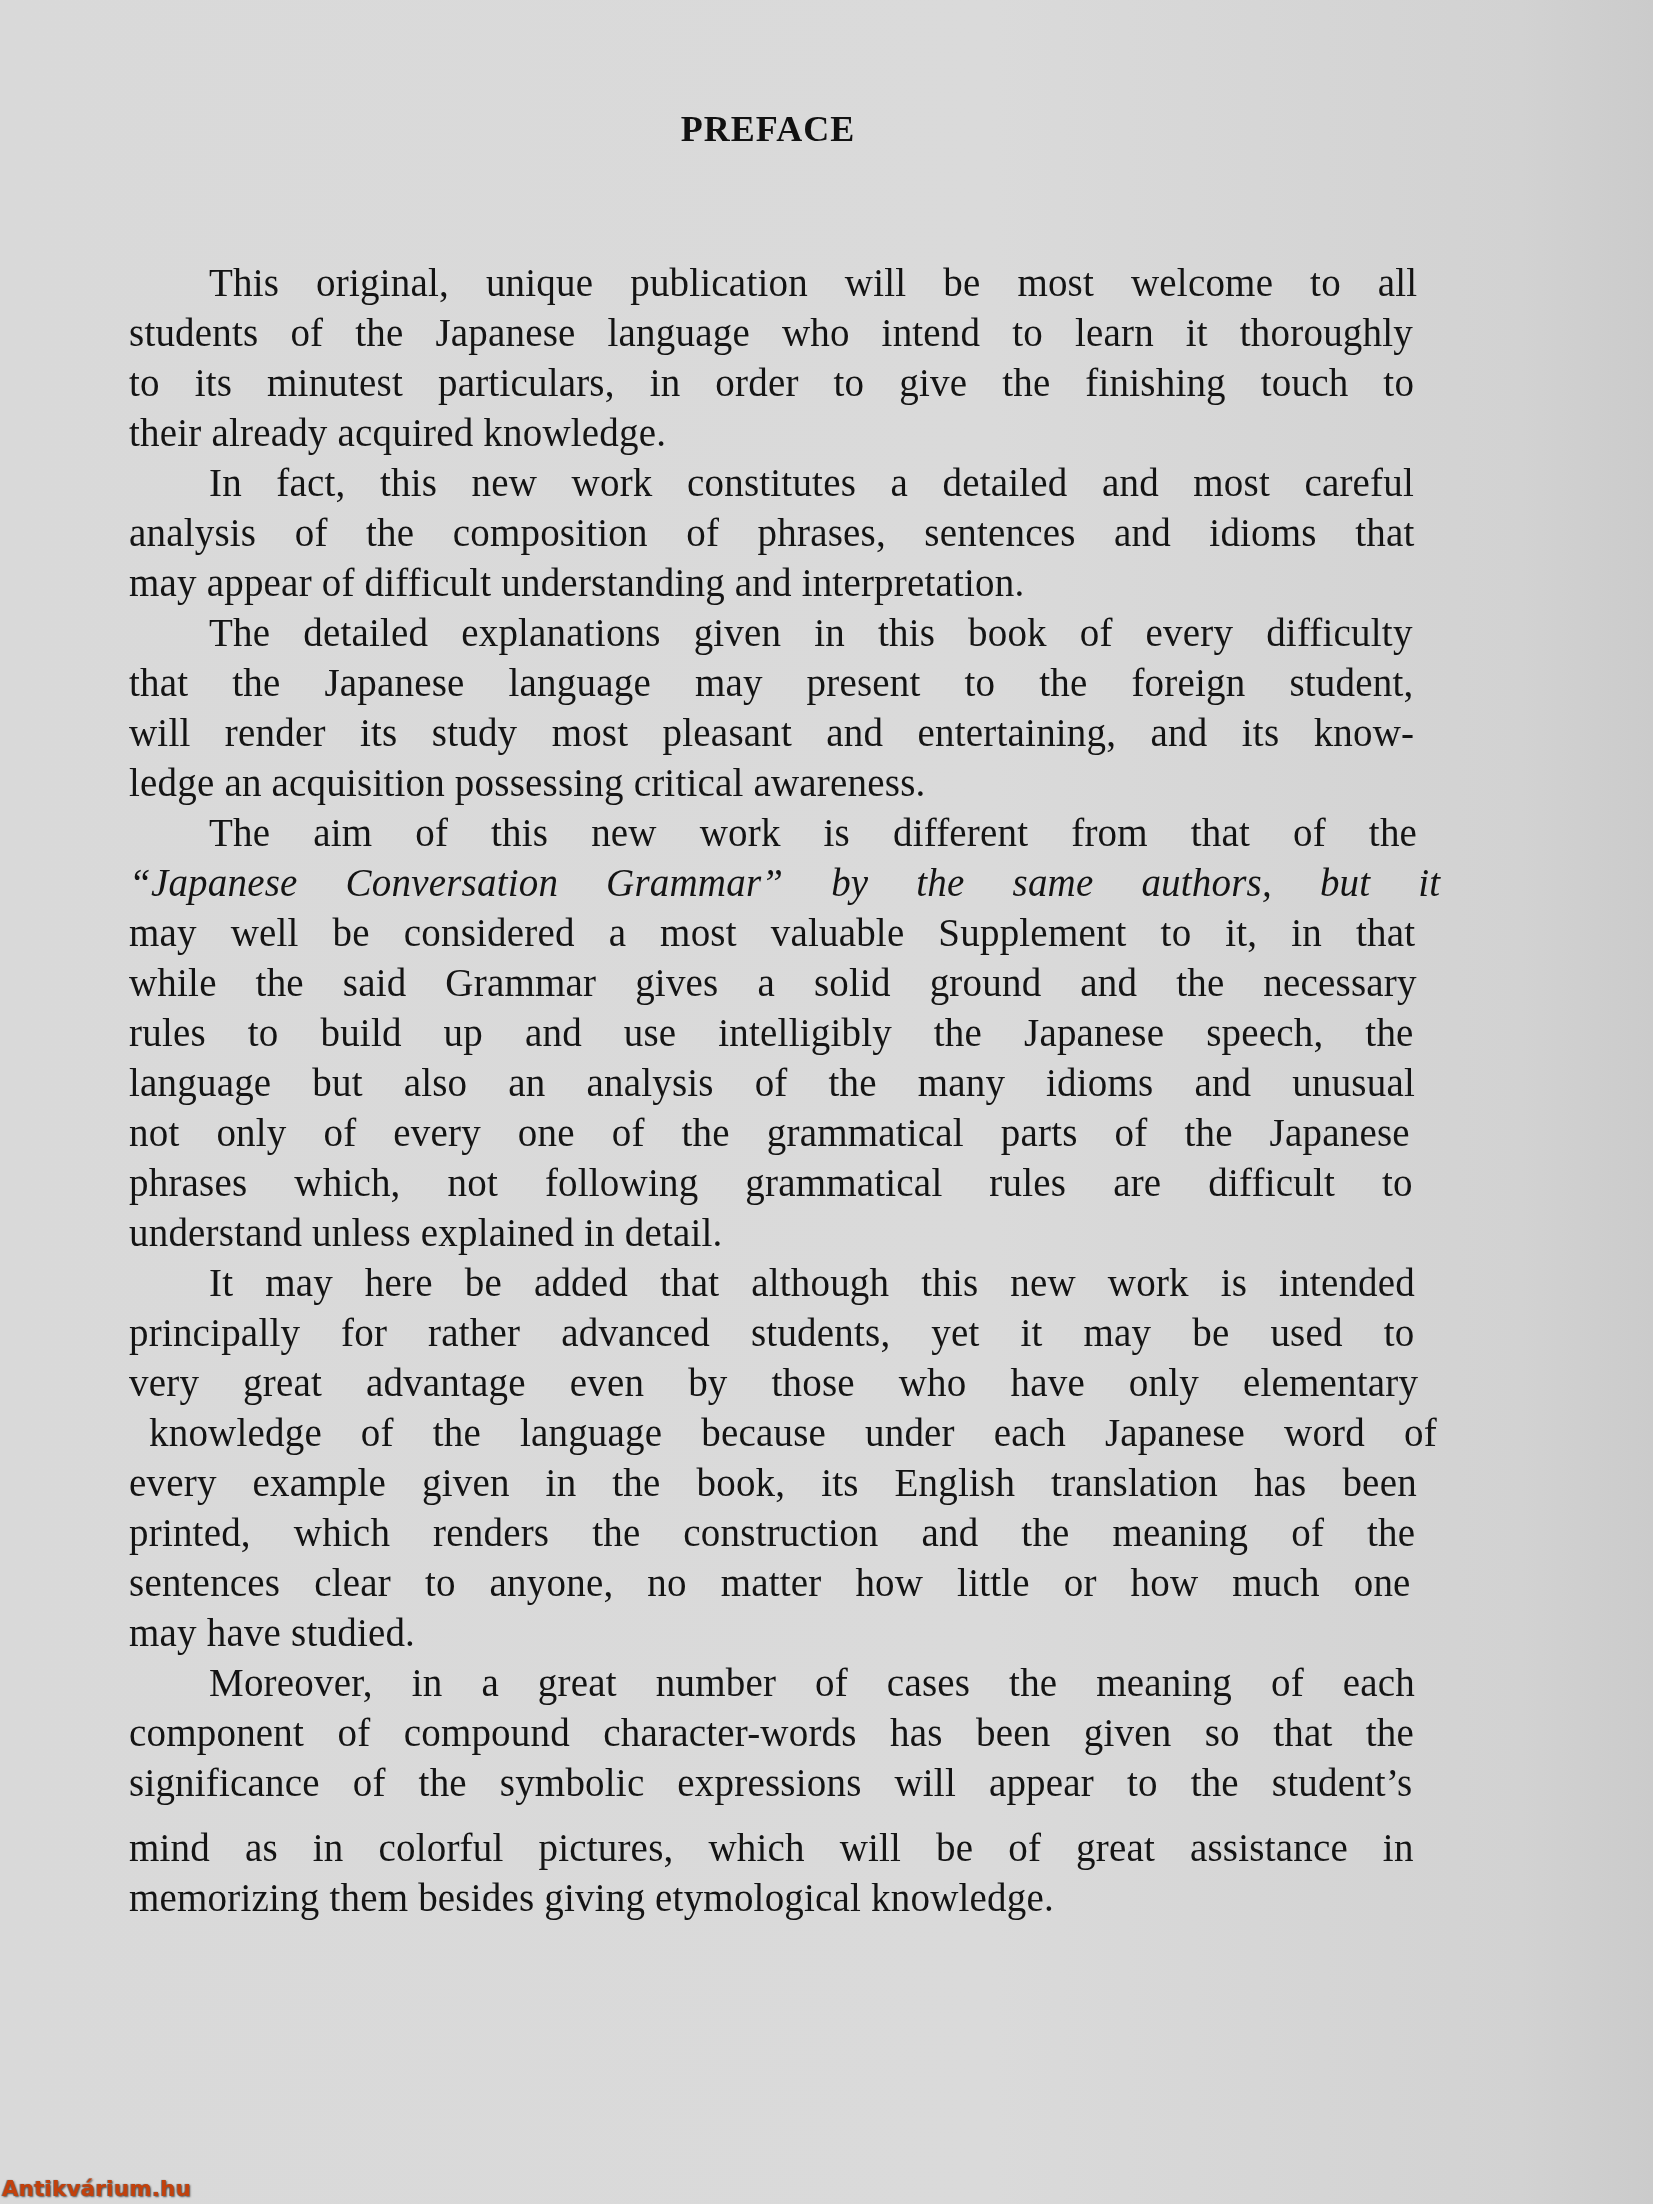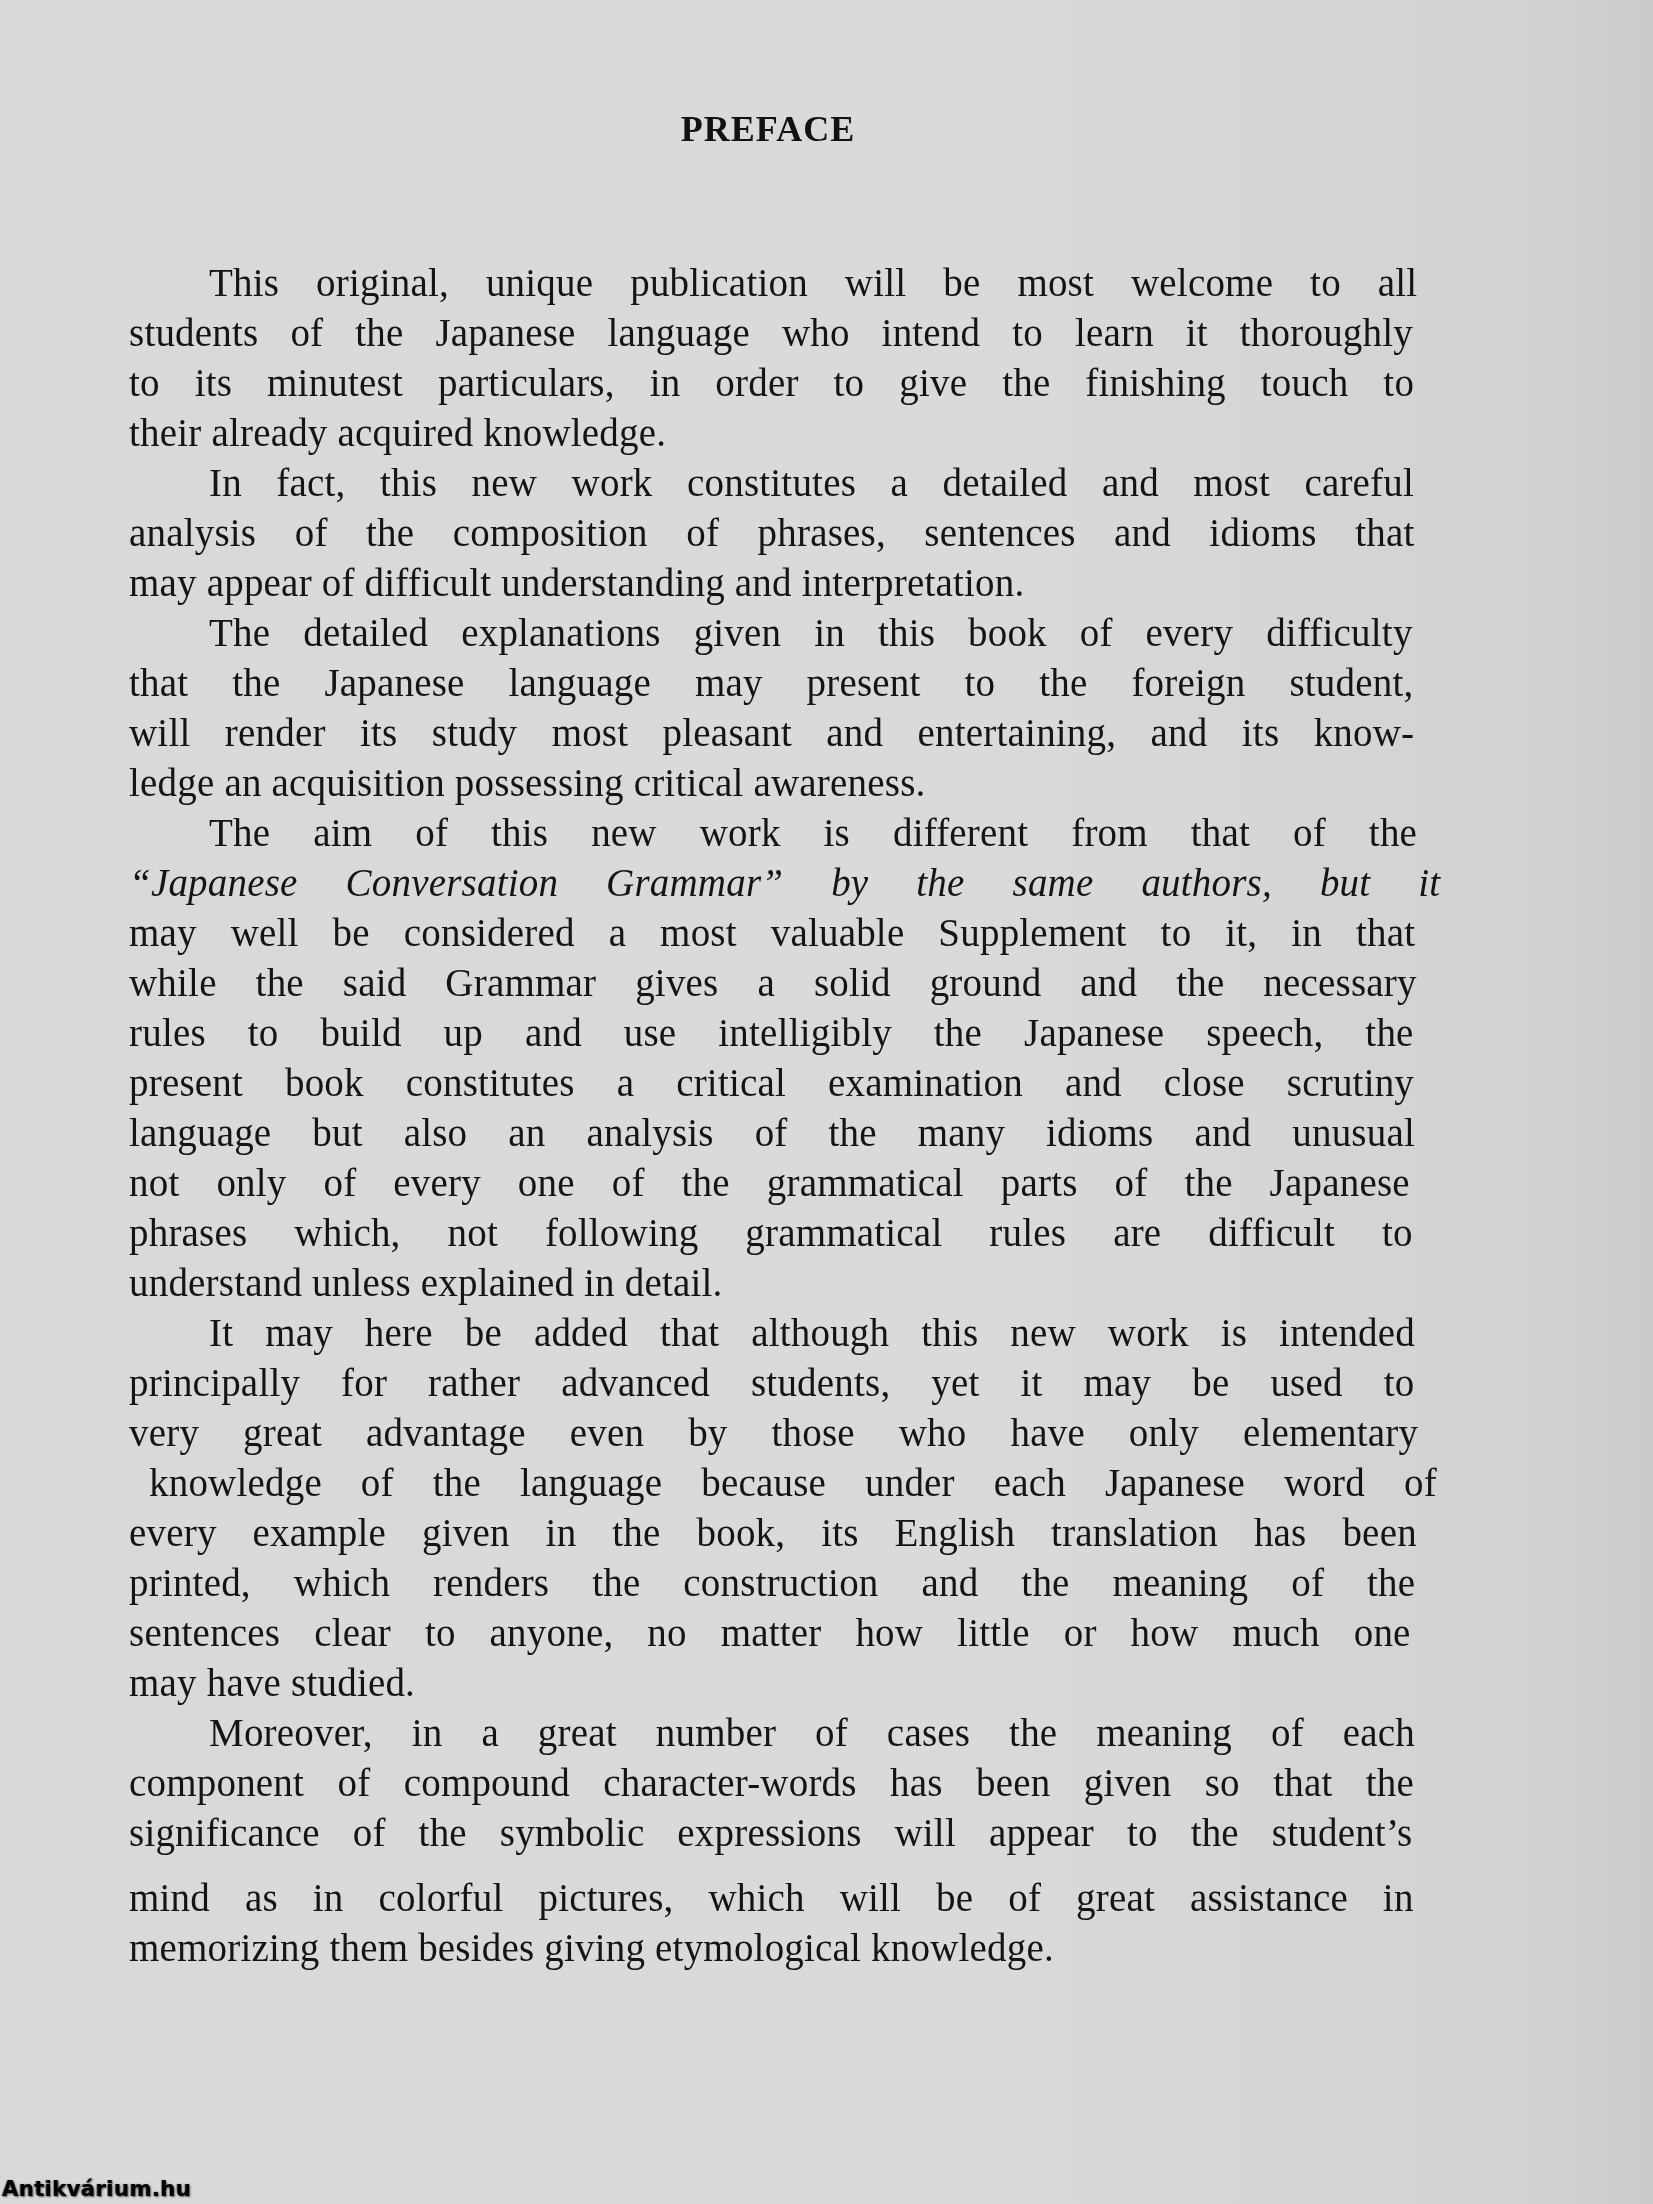--- a/index.html
+++ b/index.html
@@ -57,21 +57,21 @@
     .line.last {
       text-align-last: left;
     }
     .watermark {
       position: absolute;
       left: 1.9px;
       bottom: 3.9px;
       font-family: "DejaVu Sans", sans-serif;
       font-weight: bold;
       font-size: 21.3px;
-      color: #000000;
+      color: #c2410c;
       text-shadow: 1px 1px 1.9px #555, -1px 0 1px #777;
       letter-spacing: 0.3px;
     }
   </style>
 </head>
 <body>
 
 <div class="page">
   <div class="title">PREFACE</div>
   <div class="body" id="body-text">
@@ -91,21 +91,20 @@
         <div class="line" style="white-space: nowrap; word-spacing: 34px;">that the Japanese language may present to the foreign student,</div>
         <div class="line" style="white-space: nowrap; word-spacing: 24.4px;">will render its study most pleasant and entertaining, and its know-</div>
         <div class="line last" style="white-space: nowrap;">ledge an acquisition possessing critical awareness.</div>
       </div>
       <div class="paragraph">
         <div class="line first" style="white-space: nowrap; word-spacing: 33px;">The aim of this new work is different from that of the</div>
         <div class="line" style="white-space: nowrap; word-spacing: 38px; font-style: italic;">“Japanese Conversation Grammar” by the same authors, but it</div>
         <div class="line" style="white-space: nowrap; word-spacing: 24px;">may well be considered a most valuable Supplement to it, in that</div>
         <div class="line" style="white-space: nowrap; word-spacing: 29px;">while the said Grammar gives a solid ground and the necessary</div>
         <div class="line" style="white-space: nowrap; word-spacing: 32px;">rules to build up and use intelligibly the Japanese speech, the</div>
-        <div class="line" style="white-space: nowrap; word-spacing: 32px;">present book constitutes a critical examination and close scrutiny</div>
         <div class="line" style="white-space: nowrap; word-spacing: 31px;">language but also an analysis of the many idioms and unusual</div>
         <div class="line" style="white-space: nowrap; word-spacing: 27px;">not only of every one of the grammatical parts of the Japanese</div>
         <div class="line" style="white-space: nowrap; word-spacing: 37px;">phrases which, not following grammatical rules are difficult to</div>
         <div class="line last" style="white-space: nowrap;">understand unless explained in detail.</div>
       </div>
       <div class="paragraph">
         <div class="line first" style="white-space: nowrap; word-spacing: 22px;">It may here be added that although this new work is intended</div>
         <div class="line" style="white-space: nowrap; word-spacing: 31px;">principally for rather advanced students, yet it may be used to</div>
         <div class="line" style="white-space: nowrap; word-spacing: 34px;">very great advantage even by those who have only elementary</div>
         <div class="line" style="white-space: nowrap; word-spacing: 29px; margin-left: 20px;">knowledge of the language because under each Japanese word of</div>

